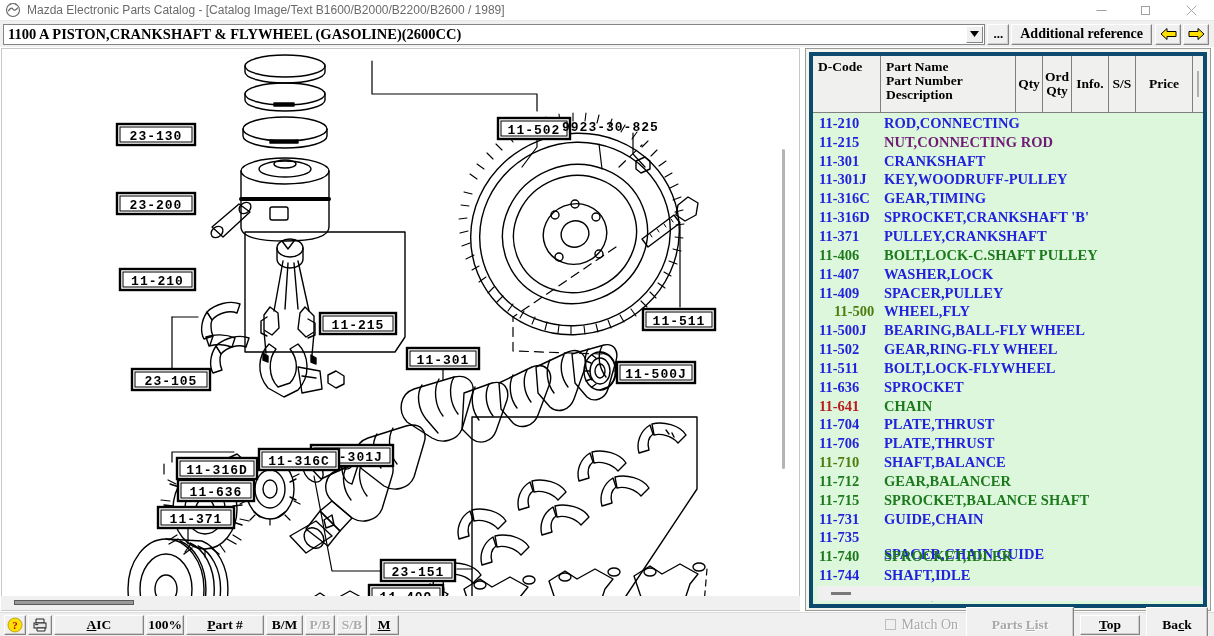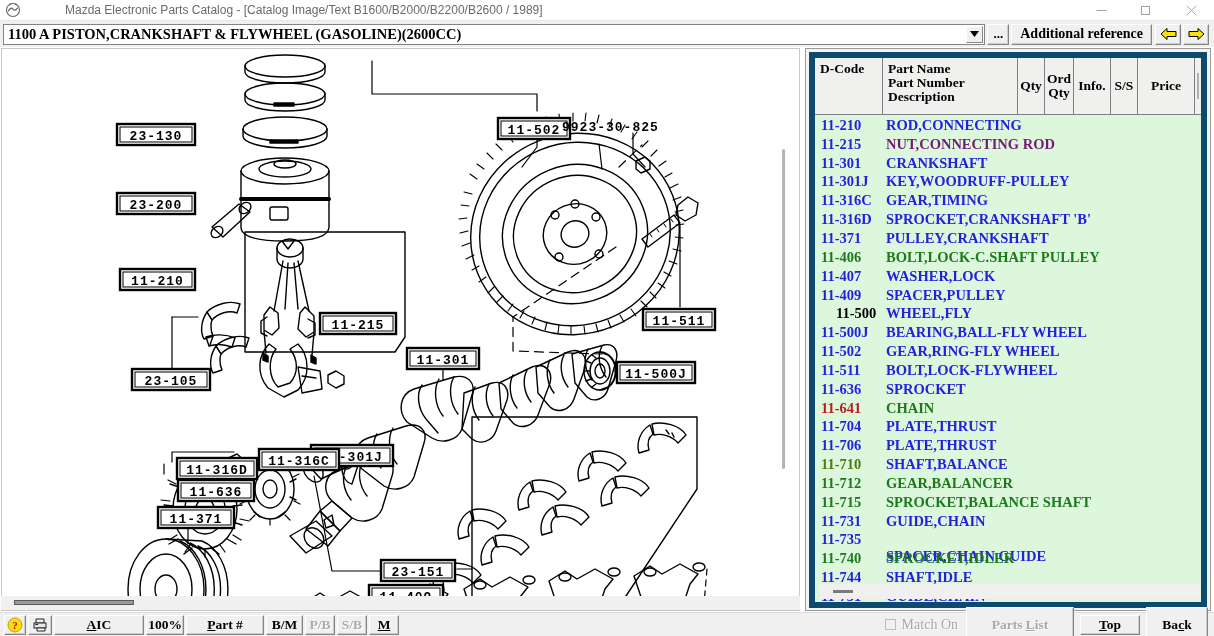--- a/index.html
+++ b/index.html
@@ -20,21 +20,20 @@
   }
   #app-icon {
     width: 16px; height: 16px; margin-left: 5px; margin-right: 6px;
     position: relative; flex: none;
   }
   #app-icon svg { display: block; }
   #title-text {
     font-size: 12px; color: #6a6a6a;
     font-family: "Liberation Sans", sans-serif;
     white-space: nowrap;
-    margin-left: 38px;
   }
   #win-controls {
     position: absolute; right: 0; top: 0; height: 21px;
     display: flex; align-items: stretch;
   }
   .wc {
     width: 45px; height: 21px;
     display: flex; align-items: center; justify-content: center;
     color: #a0a0a0; font-size: 13px;
   }
@@ -124,21 +123,21 @@
     position: absolute; left: 805px; top: 48px;
     width: 406px; height: 563px;
     background: #f5f5f0;
     border: 1px solid #9a9a9a;
     overflow: hidden;
   }
   #table-inner {
     position: absolute; left: 3px; top: 3px;
     width: 398px; height: 556px;
     background: #ffffff;
-    border: 6px solid #0c4a6e;
+    border: 4px solid #0c4a6e;
     overflow: hidden;
     display: flex; flex-direction: column;
   }
   #thead {
     display: flex;
     height: 57px;
     background: #f0f0ee;
     border-bottom: 1px solid #808080;
     flex: none;
   }
@@ -740,21 +739,21 @@
         </div>
         <div class="trow">
           <span class="cell-dcode" style="color: rgb(34, 34, 221);">11-407</span>
           <span class="cell-name" style="color: rgb(34, 34, 221);">WASHER,LOCK</span>
         </div>
         <div class="trow">
           <span class="cell-dcode" style="color: rgb(34, 34, 221);">11-409</span>
           <span class="cell-name" style="color: rgb(34, 34, 221);">SPACER,PULLEY</span>
         </div>
         <div class="trow">
-          <span class="cell-dcode" style="color: #000000; padding-left: 21px;">11-500</span>
+          <span class="cell-dcode" style="color: #4d7c0f; padding-left: 21px;">11-500</span>
           <span class="cell-name" style="color: rgb(34, 34, 221);">WHEEL,FLY</span>
         </div>
         <div class="trow">
           <span class="cell-dcode" style="color: rgb(34, 34, 221);">11-500J</span>
           <span class="cell-name" style="color: rgb(34, 34, 221);">BEARING,BALL-FLY WHEEL</span>
         </div>
         <div class="trow">
           <span class="cell-dcode" style="color: rgb(34, 34, 221);">11-502</span>
           <span class="cell-name" style="color: rgb(34, 34, 221);">GEAR,RING-FLY WHEEL</span>
         </div>

